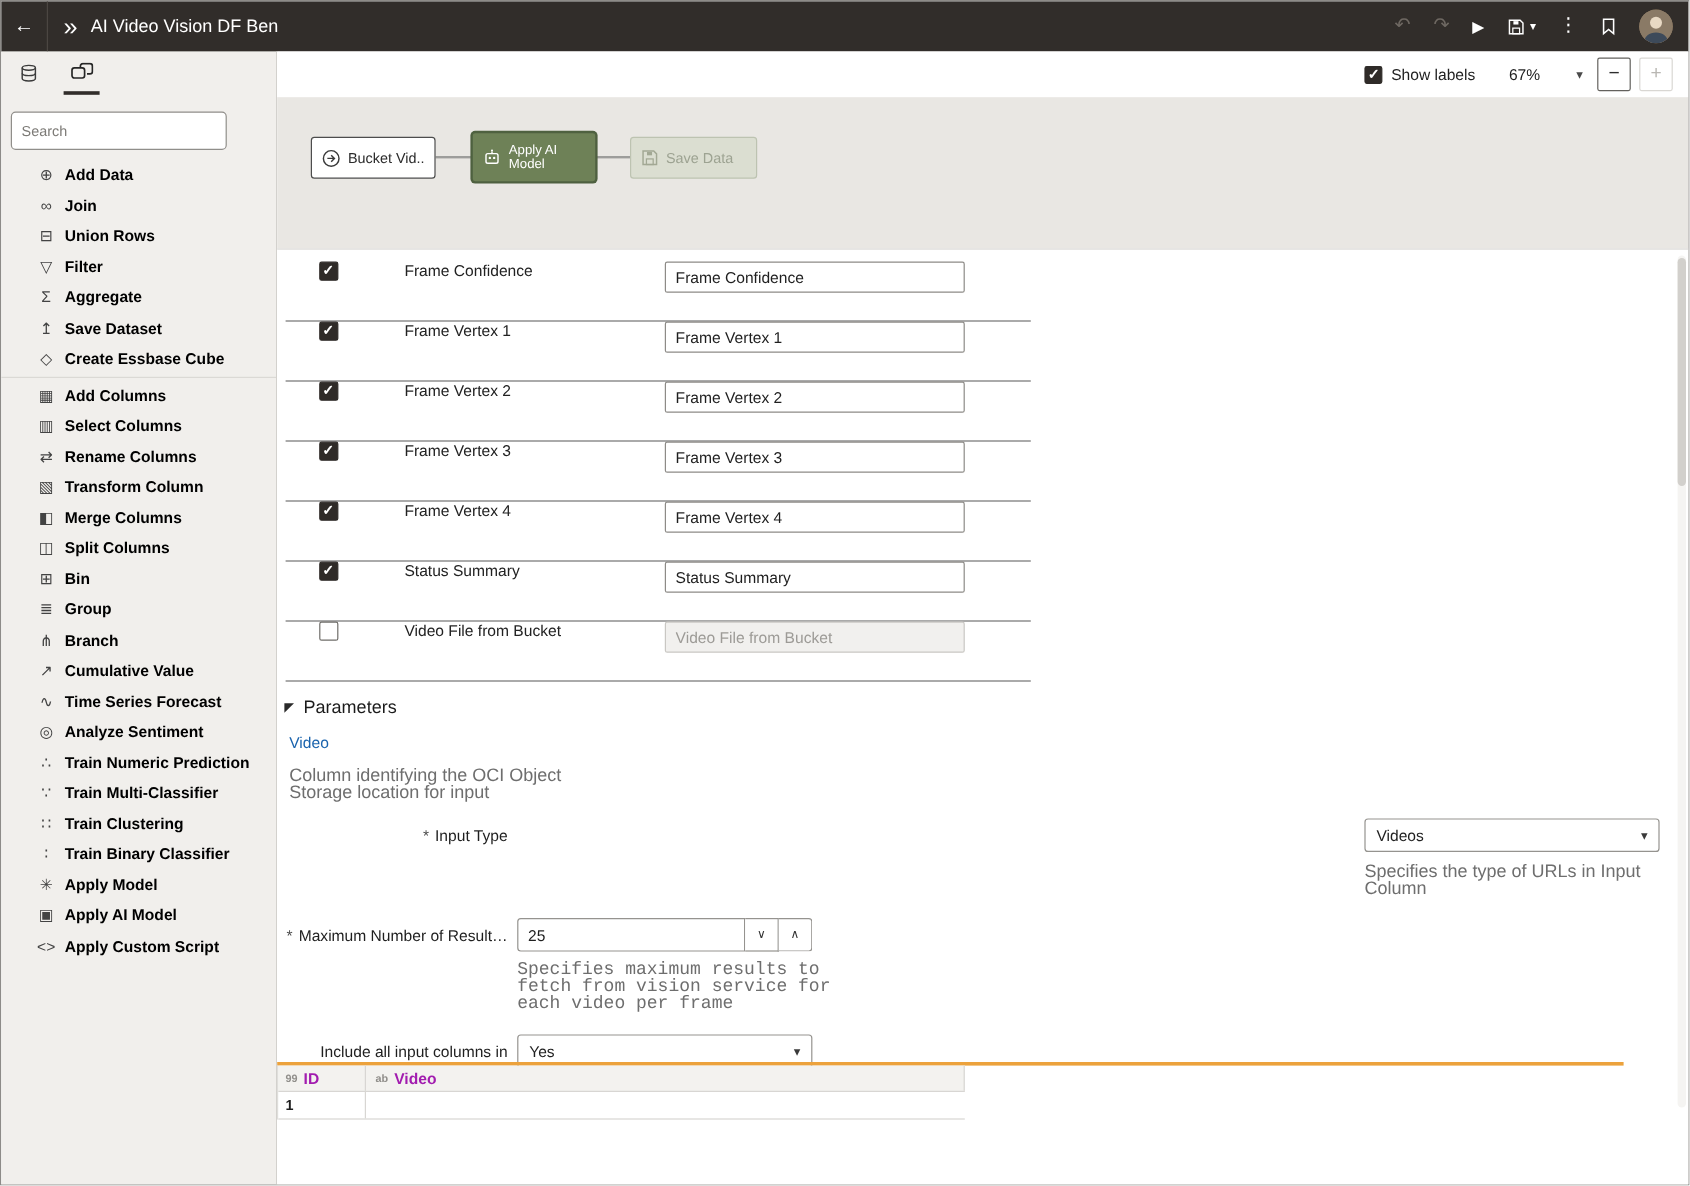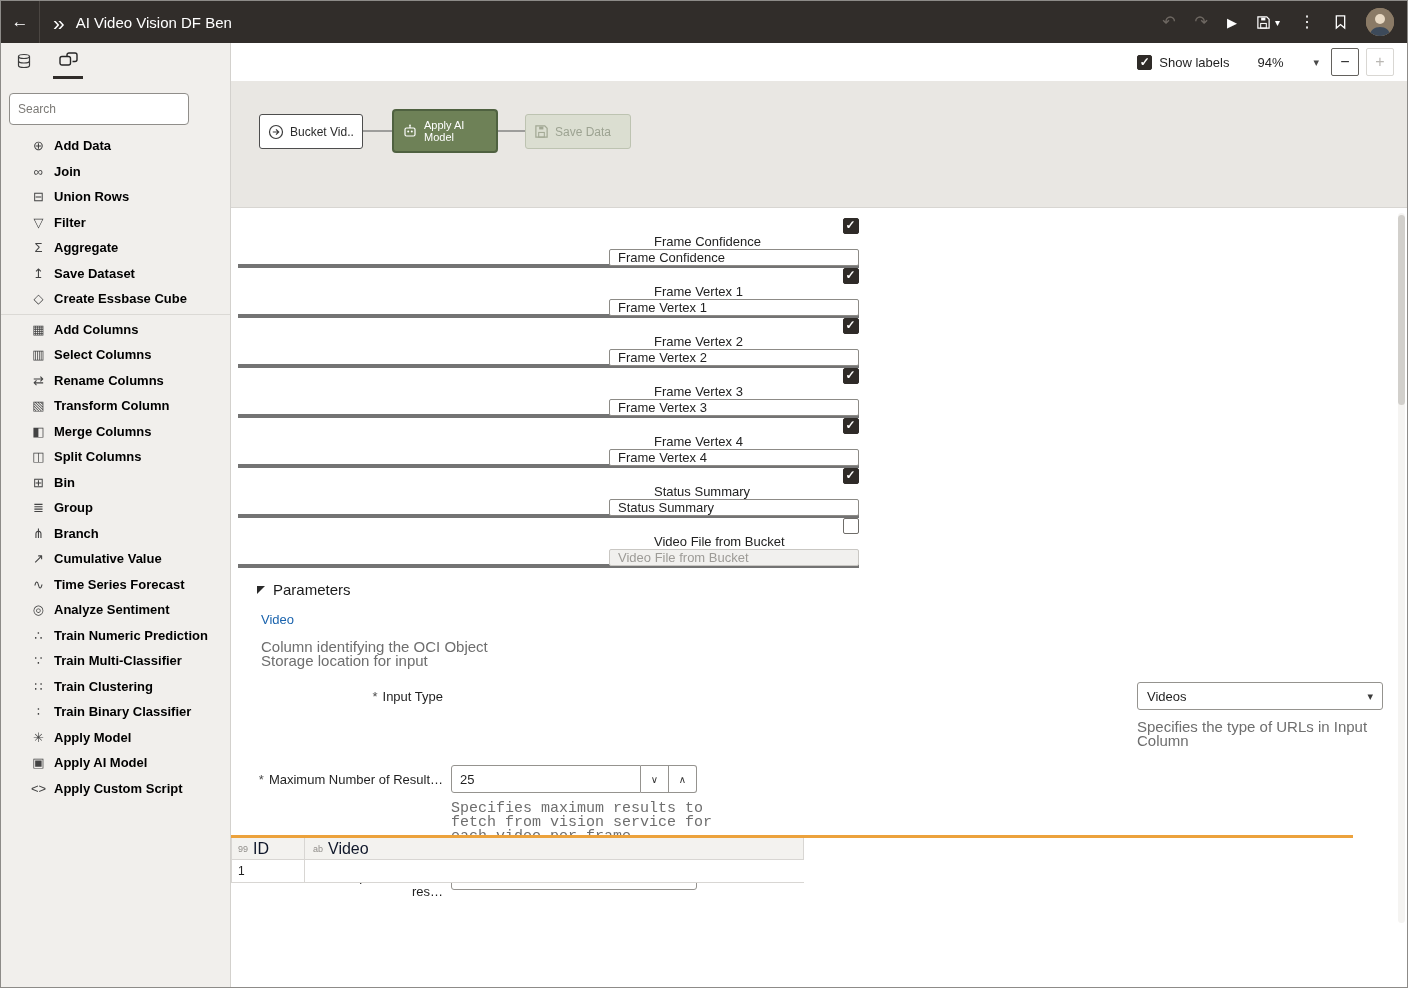--- a/index.html
+++ b/index.html
@@ -58,29 +58,29 @@
   .node3{left:294px;top:33px;width:106px;height:35px;background:#dbded1;border:1px solid #bdc3b1;}
   .node3 .nlabel{font-size:12px;color:#9da392;white-space:nowrap;}
   .conn{position:absolute;height:2px;background:#9d9d9b;}
   .c1{left:132px;top:49px;width:30px;}
   .c2{left:266px;top:49px;width:28px;}
   .nic{flex:0 0 auto;display:flex;}
 
   
   .details{position:absolute;top:164px;left:0;right:0;bottom:0;border-top:1px solid #d8d6d2;background:#fff;overflow:hidden;}
   .colrows{margin-left:7px;width:621px;padding-top:10px;}
-  .colrow{height:50px;display:flex;align-items:flex-end;border-bottom:4px solid #737373;box-sizing:border-box;flex-direction:column;}
+  .colrow{height:50px;display:flex;align-items:flex-start;border-bottom:1px solid #737373;box-sizing:border-box;}
   .colrow .cb{margin-left:28px;width:16px;height:16px;}
   .collabel{font-size:13px;color:#222;margin-left:55px;width:205px;}
   .colinput{width:250px;height:26px;box-sizing:border-box;border:1px solid #8d8b87;border-radius:2px;padding:0 8px;
             font-size:13px;font-family:"Liberation Sans",sans-serif;color:#1f1f1f;background:#fff;margin-left:12px;}
   .colinput.disabled{background:#f1f0ee;color:#9d9b97;border-color:#c9c7c3;pointer-events:none;}
 
   
-  .params{margin-left:22px;}
+  .params{margin-left:2px;}
   .pheader{display:flex;align-items:center;gap:8px;margin:13px 0 12px 4px;cursor:pointer;}
   .ptri{width:0;height:0;border-top:8px solid #2a2a2a;border-right:8px solid transparent;}
   .ptitle{font-size:15px;color:#1b1b1b;}
   .prow{display:flex;margin-bottom:0;}
   .plabel{width:190px;text-align:right;font-size:13px;color:#1f1f1f;flex:0 0 auto;}
   .req{color:#4c4c4c;margin-right:5px;}
   .pvalue{margin-left:8px;}
   .plink{font-size:13px;color:#1a63ad;text-decoration:none;cursor:pointer;}
   .pdesc{font-size:15px;line-height:14px;color:#6e6e6e;width:270px;margin-top:12px;}
   .selbox{width:246px;height:28px;box-sizing:border-box;border:1px solid #95938f;border-radius:3px;background:#fff;
@@ -88,29 +88,29 @@
   .selval{font-size:13px;color:#1f1f1f;}
   .selcaret{margin-left:auto;font-size:11px;color:#3a3a3a;}
   .stepper{display:flex;}
   .stepin{width:190px;height:28px;box-sizing:border-box;border:1px solid #95938f;border-radius:3px 0 0 3px;padding:0 8px;
           font-size:13px;font-family:"Liberation Sans",sans-serif;color:#1f1f1f;}
   .stbtn{width:28px;height:28px;box-sizing:border-box;border:1px solid #95938f;border-left:none;background:#fff;
          display:flex;align-items:center;justify-content:center;font-size:10px;color:#333;cursor:pointer;}
   .stbtn.up{border-radius:0 3px 3px 0;}
 
   
-  .preview{position:absolute;top:792px;left:0;}
+  .preview{position:absolute;top:842px;left:0;font-weight:bold;}
   .ptopline{width:1122px;height:3px;background:#eca23c;}
   .ptable{width:573px;border-left:1px solid #d8d6d3;box-sizing:border-box;}
   .phead{height:21px;display:flex;background:#f3f2ef;border-bottom:1px solid #d8d6d3;}
   .pcell{display:flex;align-items:center;box-sizing:border-box;border-right:1px solid #d8d6d3;}
   .pc1{width:73px;padding-left:6px;flex:0 0 auto;}
   .pc2{flex:1;padding-left:8px;overflow:hidden;}
   .ptag{font-size:9px;color:#908e8a;margin-right:5px;}
-  .phlabel{font-size:16px;color:#0f172a;}
+  .phlabel{font-size:13px;color:#a21caf;}
   .pdatarow{height:22px;display:flex;background:#fff;border-bottom:1px solid #d8d6d3;}
   .pdval{font-size:12px;color:#1f1f1f;white-space:nowrap;overflow:hidden;}
   .pdc2pad{padding-left:14px;}
 
   
   .vscroll{position:absolute;top:170px;right:2px;width:7px;bottom:64px;background:#f5f4f2;border-radius:4px;}
   .vthumb{position:absolute;top:2px;left:0;width:7px;height:190px;background:#d2d0cc;border-radius:4px;cursor:grab;}
 </style>
 </head>
 <body>
@@ -279,21 +279,21 @@
           <span class="sbl">Apply Custom Script</span>
         </div>
     </div>
   </div>
 
   <div class="main">
 
     <div class="mtoolbar">
       <span class="cb checked"></span>
       <span class="showlab">Show labels</span>
-      <span class="zoomval">94%</span>
+      <span class="zoomval">67%</span>
       <span class="zoomcaret">▾</span>
       <span class="zbtn zout">−</span>
       <span class="zbtn zin">+</span>
     </div>
 
     <div class="canvas">
       <div class="conn c1"></div>
       <div class="conn c2"></div>
       <div class="node node1">
         <span class="nic">

